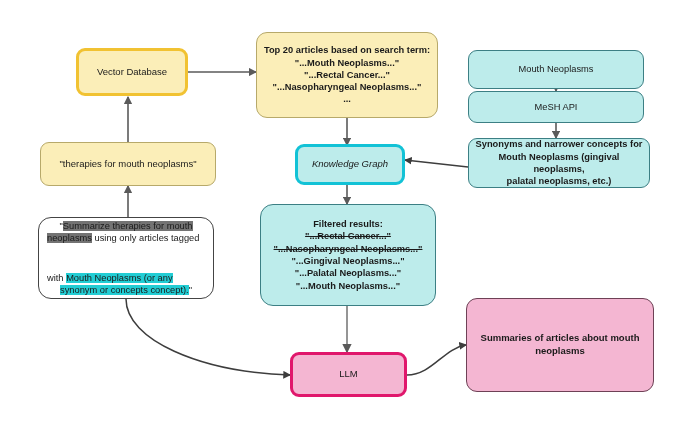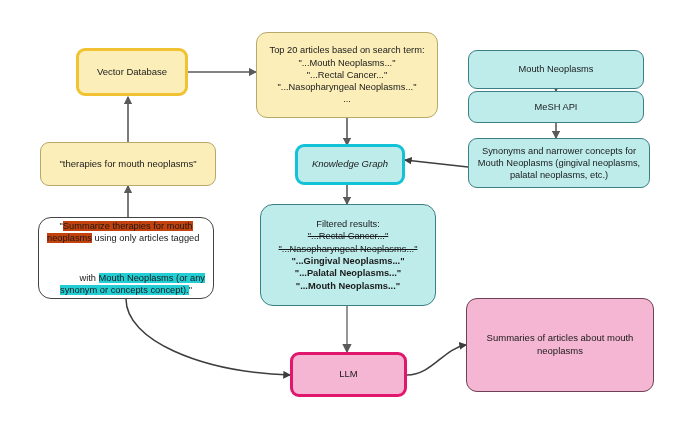--- a/index.html
+++ b/index.html
@@ -94,23 +94,23 @@
   }
   .n-summaries {
     background: #f4b6d2;
     border: 1.1px solid #6e4156;
     border-radius: 11px;
     font-size: 9.5px;
   }
 
   .strike { text-decoration: line-through; }
   .bold { font-weight: bold; }
-  .hl-yellow { background: #c2410c; }
+  .hl-yellow { background: #737373; }
   .hl-cyan  { background: #22cdd4; }
-  .ln { display: block; }
+  .ln { display: block; font-weight: bold; }
   .pline { display: block; }
 </style>
 </head>
 <body>
 
 <div id="canvas">
 
   <svg class="edges" viewBox="0 0 700 445">
     <defs>
       <marker id="arrow" viewBox="0 0 10 10" refX="8.6" refY="5" markerWidth="5.2" markerHeight="5.2" orient="auto-start-reverse">
@@ -190,21 +190,21 @@
       <span class="ln bold">"...Gingival Neoplasms..."</span>
       <span class="ln bold">"...Palatal Neoplasms..."</span>
       <span class="ln bold">"...Mouth Neoplasms..."</span>
     </span>
   </div>
 
   <div class="node n-prompt" style="left:38px; top:217px; width:176px; height:82px;">
     <span class="txt" style="padding:0 8px;">
       <span class="pline" style="text-align:center;"><span>"</span><span class="hl-yellow">Summarize therapies for mouth</span></span>
       <span class="pline" style="text-align:left;"><span class="hl-yellow">neoplasms</span><span> using only articles tagged</span></span>
-      <span class="pline" style="text-align:right;margin-top:27px;"><span>with </span><span class="hl-cyan">Mouth Neoplasms (or any</span></span>
+      <span class="pline" style="text-align:left;margin-top:27px;"><span>with </span><span class="hl-cyan">Mouth Neoplasms (or any</span></span>
       <span class="pline" style="text-align:center;"><span class="hl-cyan">synonym or concepts concept).</span><span>"</span></span>
     </span>
   </div>
 
   <div class="node n-llm" style="left:290px; top:352px; width:117px; height:45px;text-align:center;">
     <span class="txt">LLM</span>
   </div>
 
   <div class="node n-summaries" style="left:466px; top:298px; width:188px; height:94px;">
     <span class="txt">

